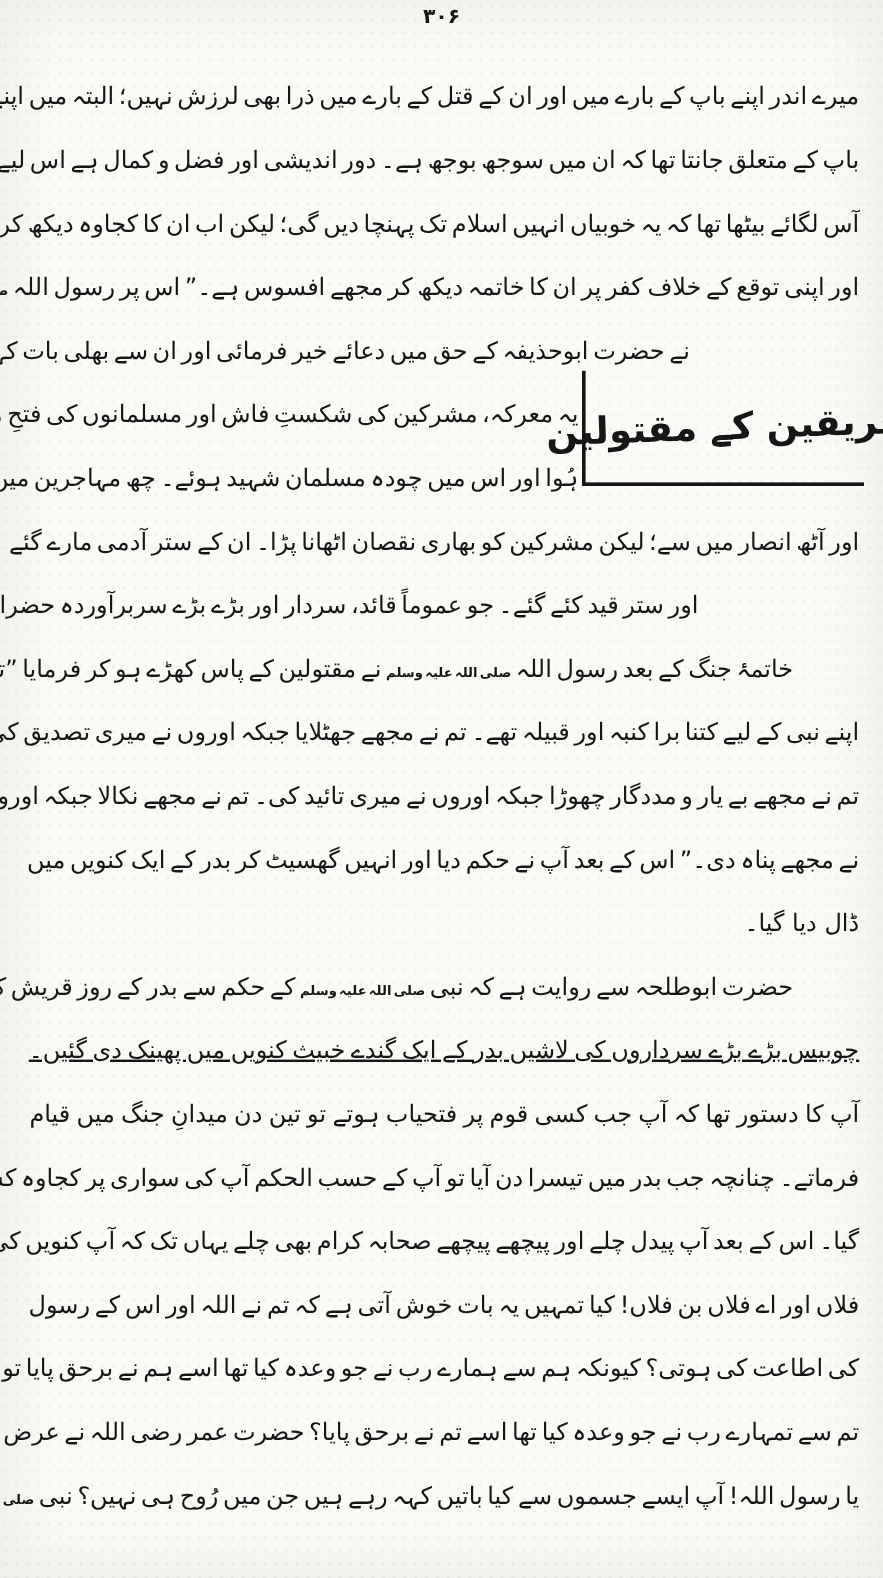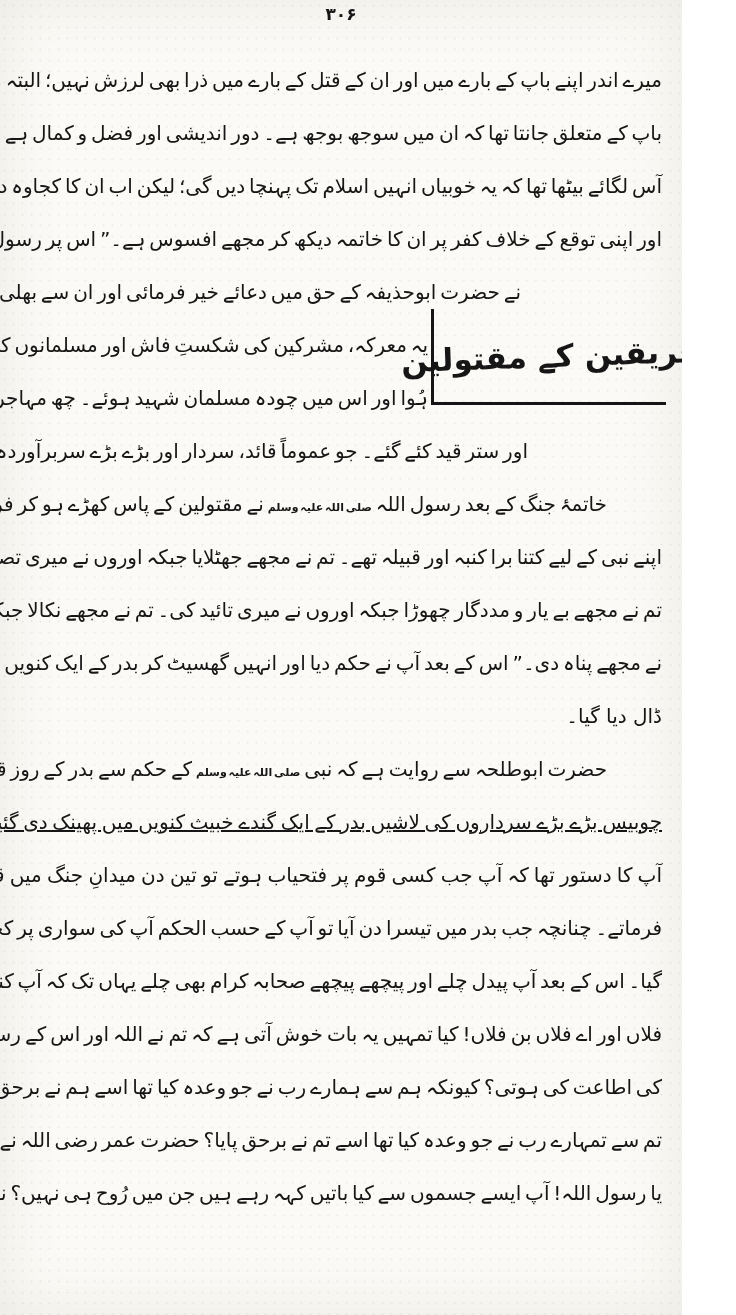--- a/index.html
+++ b/index.html
@@ -1,18 +1,18 @@
 <!DOCTYPE html>
 <html><head>
 <meta charset="utf-8">
 <style>
   html,body{margin:0;padding:0;}
   .page{
     position:relative;
-    width:682px;height:1315px;
+    width:736px;height:1315px;
     background-image:radial-gradient(rgba(60,60,55,0.05) 1px, transparent 1.3px);
     background-size:9px 11px;
     background-color:#fbfaf6;
     overflow:hidden;
     font-family:"DejaVu Sans",sans-serif;
     color:#161616;
     box-shadow:inset 0 0 60px rgba(120,115,105,0.12);
   }
   .pagenum{
     position:absolute;top:4px;left:0;right:0;
@@ -51,20 +51,21 @@
   </div>
 
   <div class="text" dir="rtl">
     <div class="ln j" style="word-spacing: -2.5px;">میرے اندر اپنے باپ کے بارے میں اور ان کے قتل کے بارے میں ذرا بھی لرزش نہیں؛ البتہ میں اپنے</div>
     <div class="ln j" style="word-spacing: -2.5px;">باپ کے متعلق جانتا تھا کہ ان میں سوجھ بوجھ ہے۔ دور اندیشی اور فضل و کمال ہے اس لیے میں</div>
     <div class="ln j" style="word-spacing: -2.5px;">آس لگائے بیٹھا تھا کہ یہ خوبیاں انہیں اسلام تک پہنچا دیں گی؛ لیکن اب ان کا کجاوہ دیکھ کر</div>
     <div class="ln j" style="word-spacing: -2.5px;">اور اپنی توقع کے خلاف کفر پر ان کا خاتمہ دیکھ کر مجھے افسوس ہے۔” اس پر رسول اللہ <span class="seal">صلی اللہ علیہ وسلم</span></div>
     <div class="ln j m1" style="word-spacing: -2.5px;">نے حضرت ابوحذیفہ کے حق میں دعائے خیر فرمائی اور ان سے بھلی بات کہی۔</div>
     <div class="ln j beside" style="word-spacing: -2.5px;">یہ معرکہ، مشرکین کی شکستِ فاش اور مسلمانوں کی فتحِ مبین پر ختم</div>
     <div class="ln j beside" style="word-spacing: -2.5px;">ہُوا اور اس میں چودہ مسلمان شہید ہوئے۔ چھ مہاجرین میں سے</div>
+    <div class="ln j" style="word-spacing: -2.5px;">اور آٹھ انصار میں سے؛ لیکن مشرکین کو بھاری نقصان اٹھانا پڑا۔ ان کے ستر آدمی مارے گئے</div>
     <div class="ln j m2" style="word-spacing: -2.5px;">اور ستر قید کئے گئے۔ جو عموماً قائد، سردار اور بڑے بڑے سربرآوردہ حضرات تھے۔</div>
     <div class="ln j ind" style="word-spacing: -2.5px;">خاتمۂ جنگ کے بعد رسول اللہ <span class="seal">صلی اللہ علیہ وسلم</span> نے مقتولین کے پاس کھڑے ہو کر فرمایا ”تم لوگ</div>
     <div class="ln j" style="word-spacing: -2.5px;">اپنے نبی کے لیے کتنا برا کنبہ اور قبیلہ تھے۔ تم نے مجھے جھٹلایا جبکہ اوروں نے میری تصدیق کی۔</div>
     <div class="ln j" style="word-spacing: -2.5px;">تم نے مجھے بے یار و مددگار چھوڑا جبکہ اوروں نے میری تائید کی۔ تم نے مجھے نکالا جبکہ اوروں</div>
     <div class="ln j" style="word-spacing: -2.5px;">نے مجھے پناہ دی۔” اس کے بعد آپ نے حکم دیا اور انہیں گھسیٹ کر بدر کے ایک کنویں میں</div>
     <div class="ln l">ڈال دیا گیا۔</div>
     <div class="ln j ind" style="word-spacing: -2.5px;">حضرت ابوطلحہ سے روایت ہے کہ نبی <span class="seal">صلی اللہ علیہ وسلم</span> کے حکم سے بدر کے روز قریش کے</div>
     <div class="ln j" style="word-spacing: -1.73333px; text-decoration: underline;">چوبیس بڑے بڑے سرداروں کی لاشیں بدر کے ایک گندے خبیث کنویں میں پھینک دی گئیں۔</div>
     <div class="ln j" style="word-spacing: -1.16667px; text-align: right;">آپ کا دستور تھا کہ آپ جب کسی قوم پر فتحیاب ہوتے تو تین دن میدانِ جنگ میں قیام</div>
     <div class="ln j" style="word-spacing: -2.5px;">فرماتے۔ چنانچہ جب بدر میں تیسرا دن آیا تو آپ کے حسب الحکم آپ کی سواری پر کجاوہ کسا</div>

